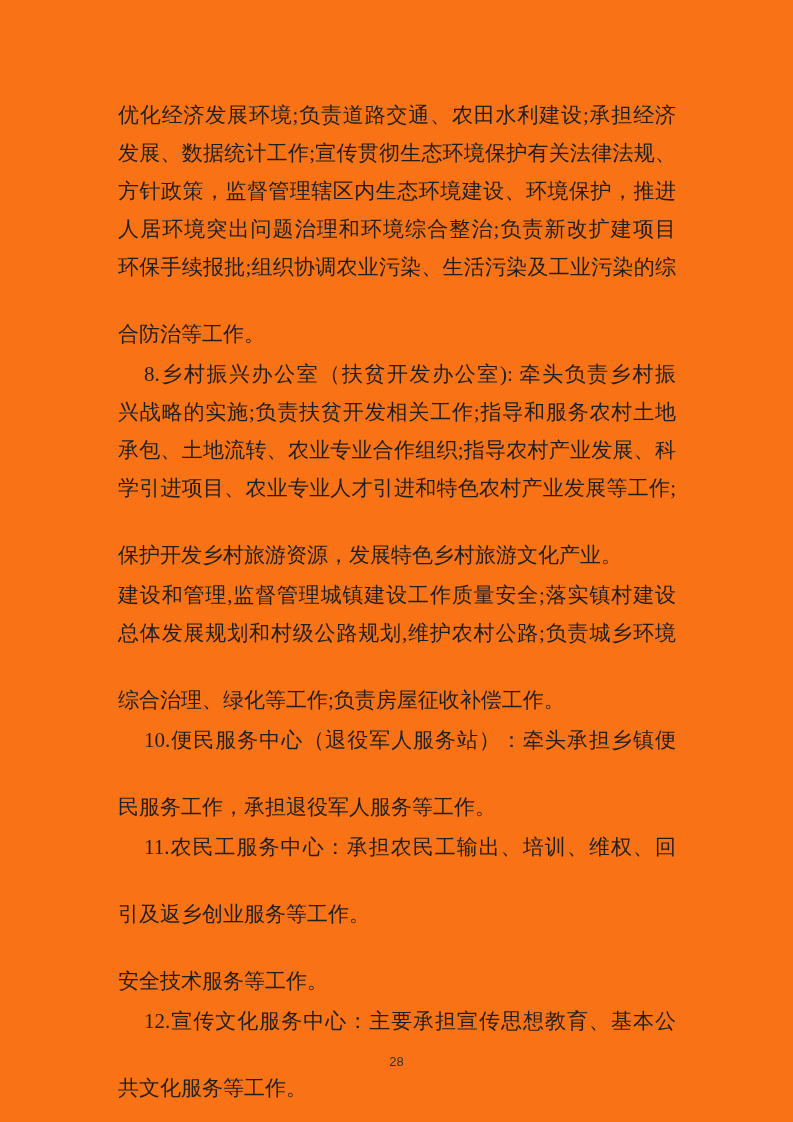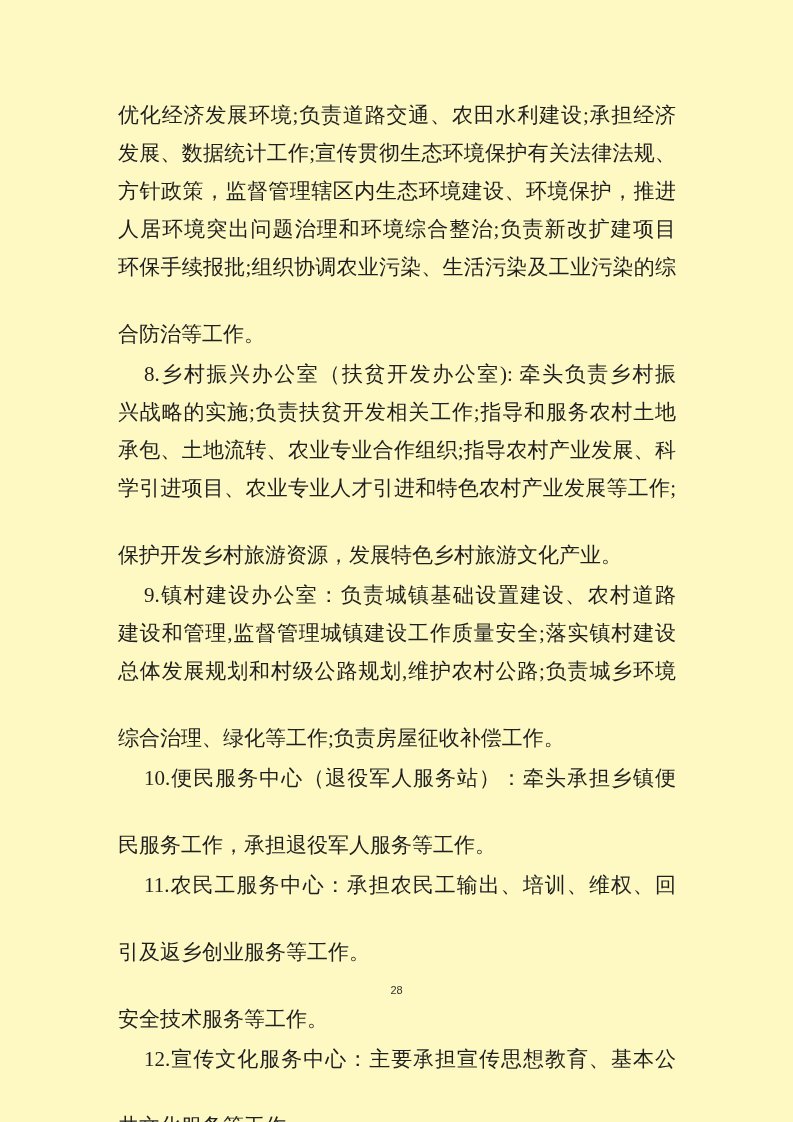--- a/index.html
+++ b/index.html
@@ -4,21 +4,21 @@
 <style>
   html, body {
     margin: 0;
     padding: 0;
     background: #ffffff;
   }
   .page {
     position: relative;
     width: 793px;
     height: 1122px;
-    background: #fef9c3;
+    background: #f97316;
     overflow: hidden;
     font-family: "Liberation Serif", "DejaVu Serif", serif;
     color: #1f1f1f;
   }
   .text-block {
     position: absolute;
     left: 118px;
     top: 96px;
     width: 558px;
   }
@@ -42,25 +42,25 @@
     text-align-last: left;
     margin-top: 29px;
     -moz-text-align-last: left;
   }
   .line-indent {
     text-indent: 26px;
   }
   .page-footer {
     position: absolute;
     left: 0;
-    top: 984px;
+    top: 1054px;
     width: 793px;
     text-align: center;
     font-family: "Liberation Sans", "DejaVu Sans", sans-serif;
-    font-size: 11px;
+    font-size: 13px;
     color: #333333;
   }
 </style>
 </head>
 <body>
 
 <div class="page">
   <div class="text-block" id="text-block">
       <div class="paragraph">
         <div class="line">优化经济发展环境;负责道路交通、农田水利建设;承担经济</div>
@@ -71,21 +71,20 @@
         <div class="line line-last">合防治等工作。</div>
       </div>
       <div class="paragraph">
         <div class="line line-indent">8.乡村振兴办公室（扶贫开发办公室): 牵头负责乡村振</div>
         <div class="line">兴战略的实施;负责扶贫开发相关工作;指导和服务农村土地</div>
         <div class="line">承包、土地流转、农业专业合作组织;指导农村产业发展、科</div>
         <div class="line">学引进项目、农业专业人才引进和特色农村产业发展等工作;</div>
         <div class="line line-last">保护开发乡村旅游资源，发展特色乡村旅游文化产业。</div>
       </div>
       <div class="paragraph">
-        <div class="line line-indent">9.镇村建设办公室：负责城镇基础设置建设、农村道路</div>
         <div class="line">建设和管理,监督管理城镇建设工作质量安全;落实镇村建设</div>
         <div class="line">总体发展规划和村级公路规划,维护农村公路;负责城乡环境</div>
         <div class="line line-last">综合治理、绿化等工作;负责房屋征收补偿工作。</div>
       </div>
       <div class="paragraph">
         <div class="line line-indent">10.便民服务中心（退役军人服务站）：牵头承担乡镇便</div>
         <div class="line line-last">民服务工作，承担退役军人服务等工作。</div>
       </div>
       <div class="paragraph">
         <div class="line line-indent">11.农民工服务中心：承担农民工输出、培训、维权、回</div>

